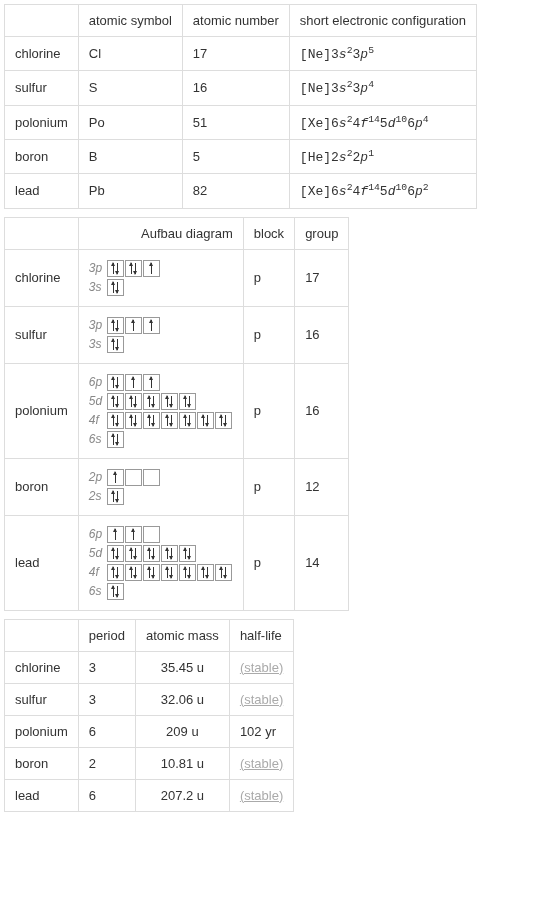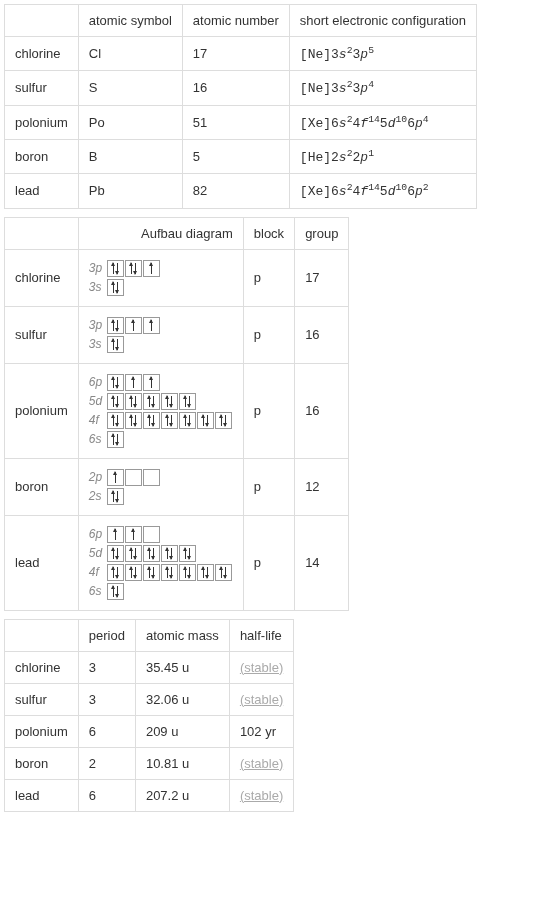--- a/index.html
+++ b/index.html
@@ -22,21 +22,21 @@
       border: 1px solid #ddd;
       padding: 8px 10px;
       text-align: left;
       vertical-align: middle;
     }
     .stable {
       color: #aaa;
       text-decoration: underline;
     }
     .mass-cell {
-      text-align: left;
+      text-align: center;
     }
     sup {
       font-size: 0.75em;
       vertical-align: super;
     }
     .config {
       font-family: Liberation Mono, monospace;
     }
     .aufbau-cell {
       padding: 8px 10px;

